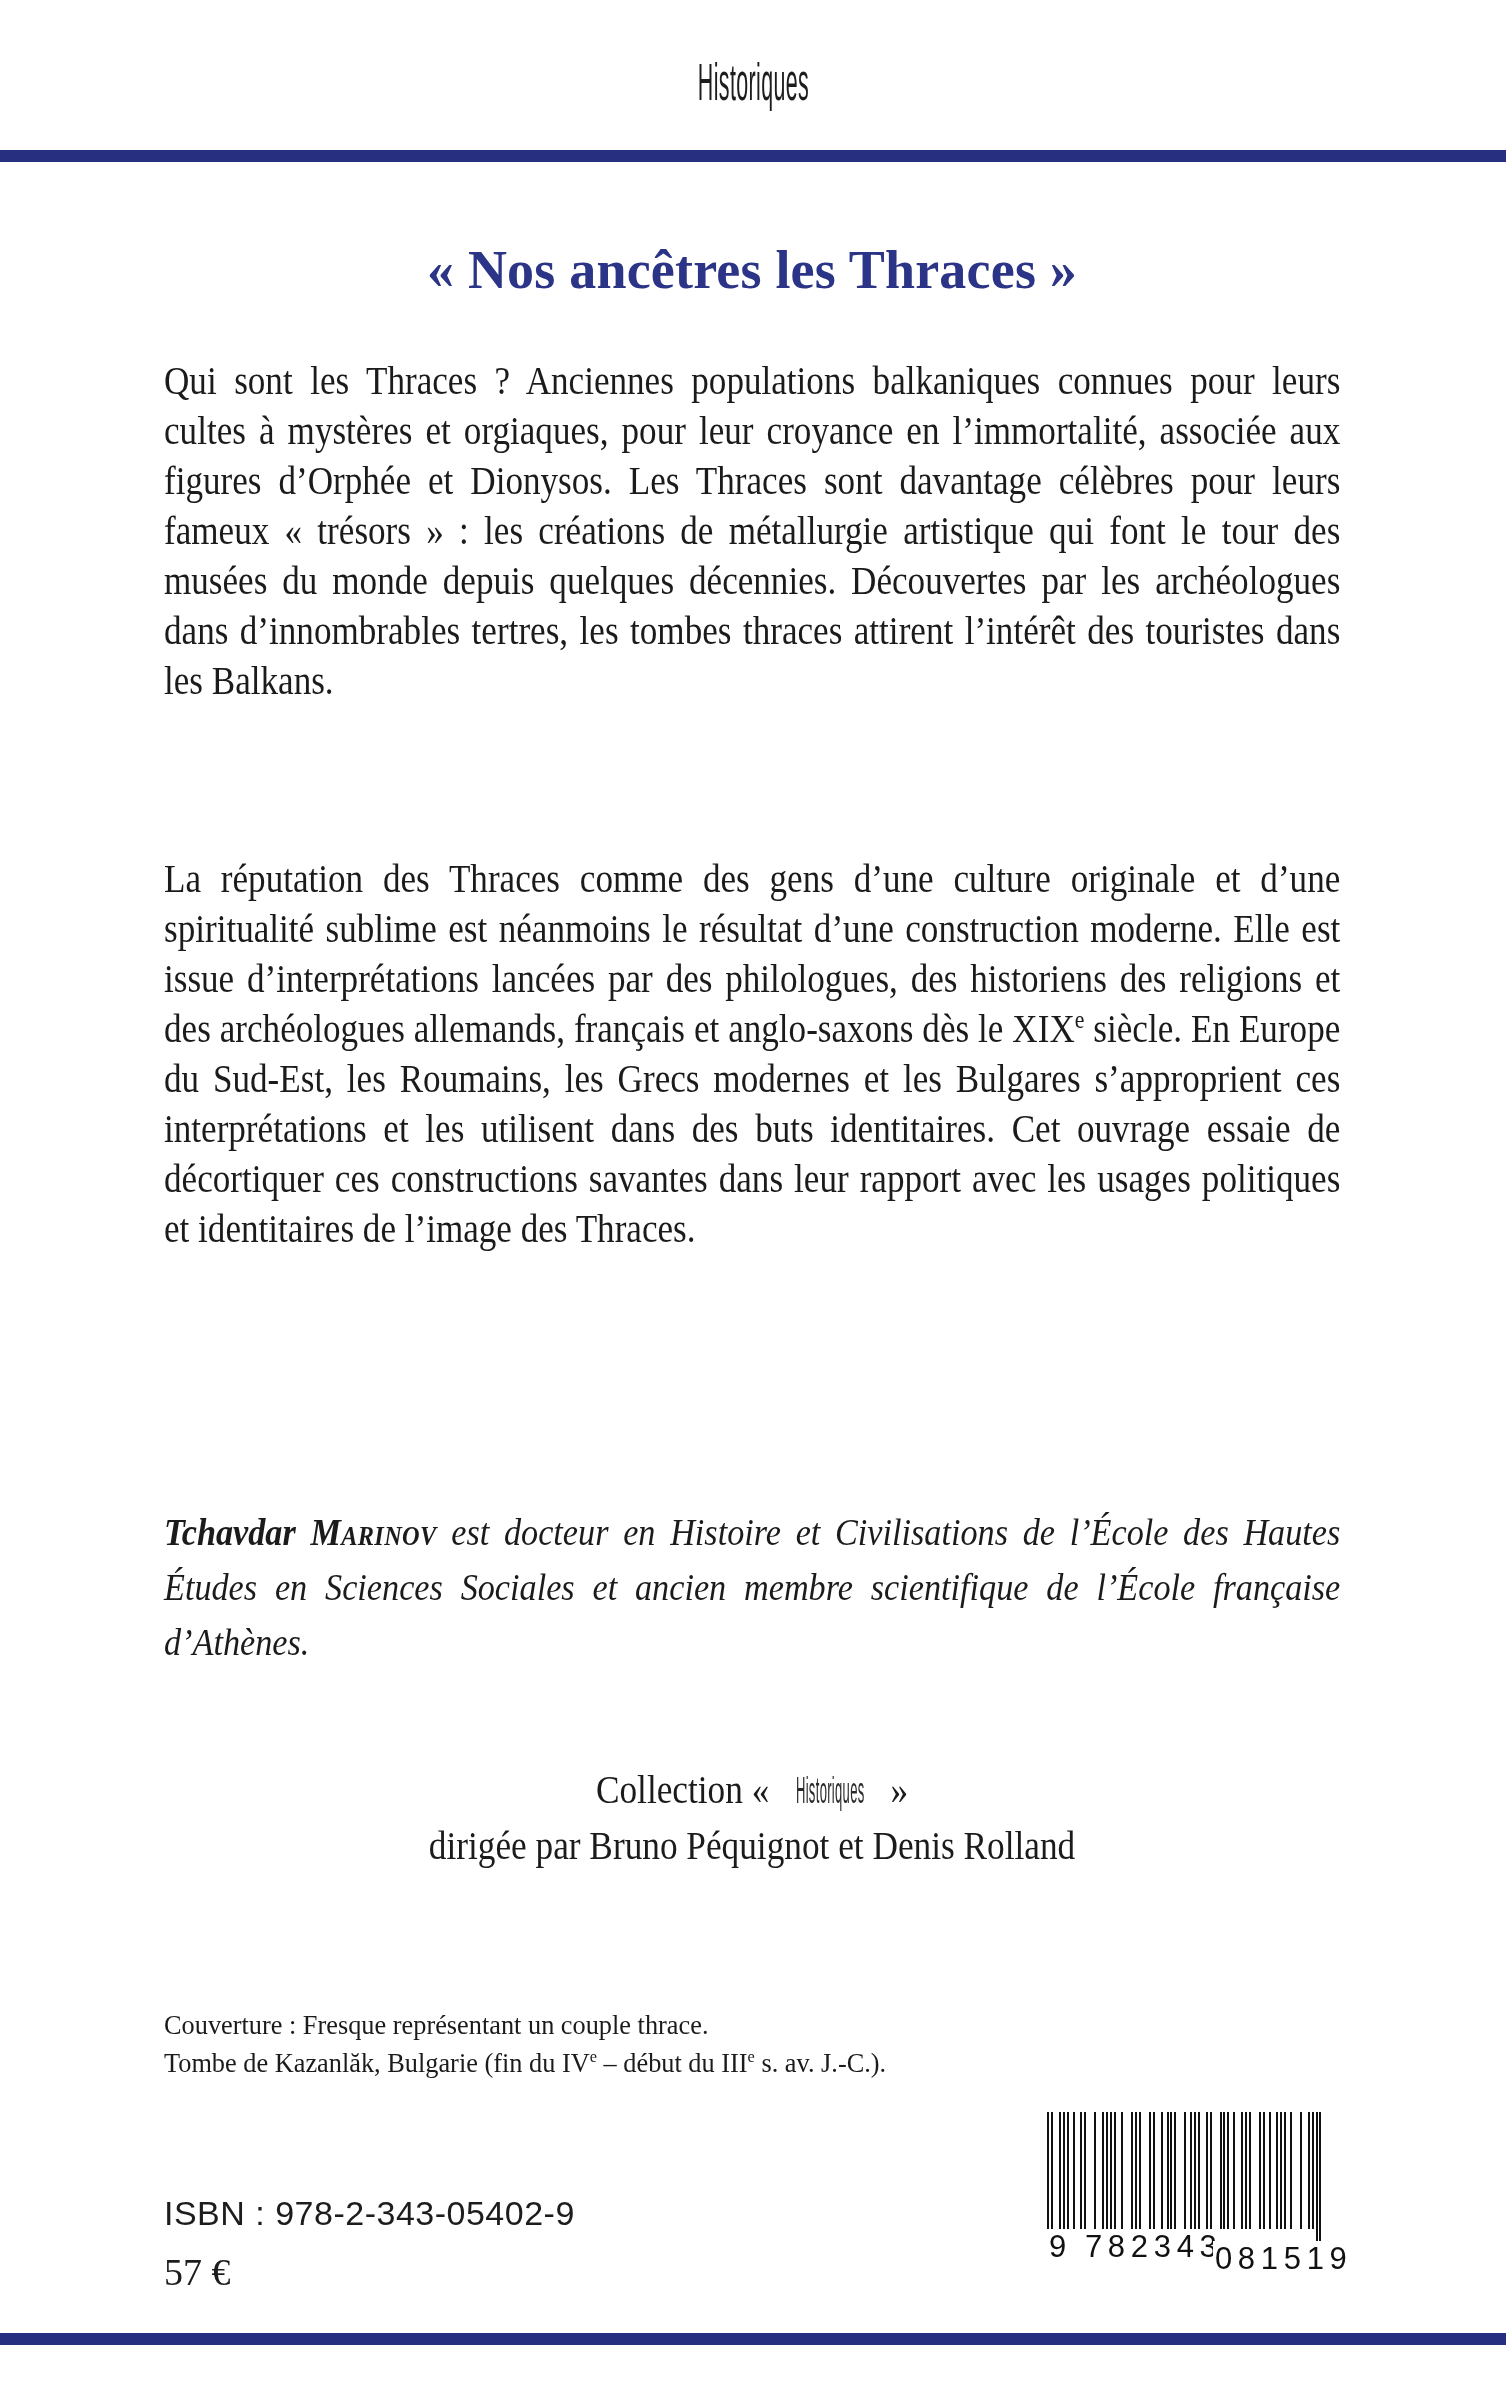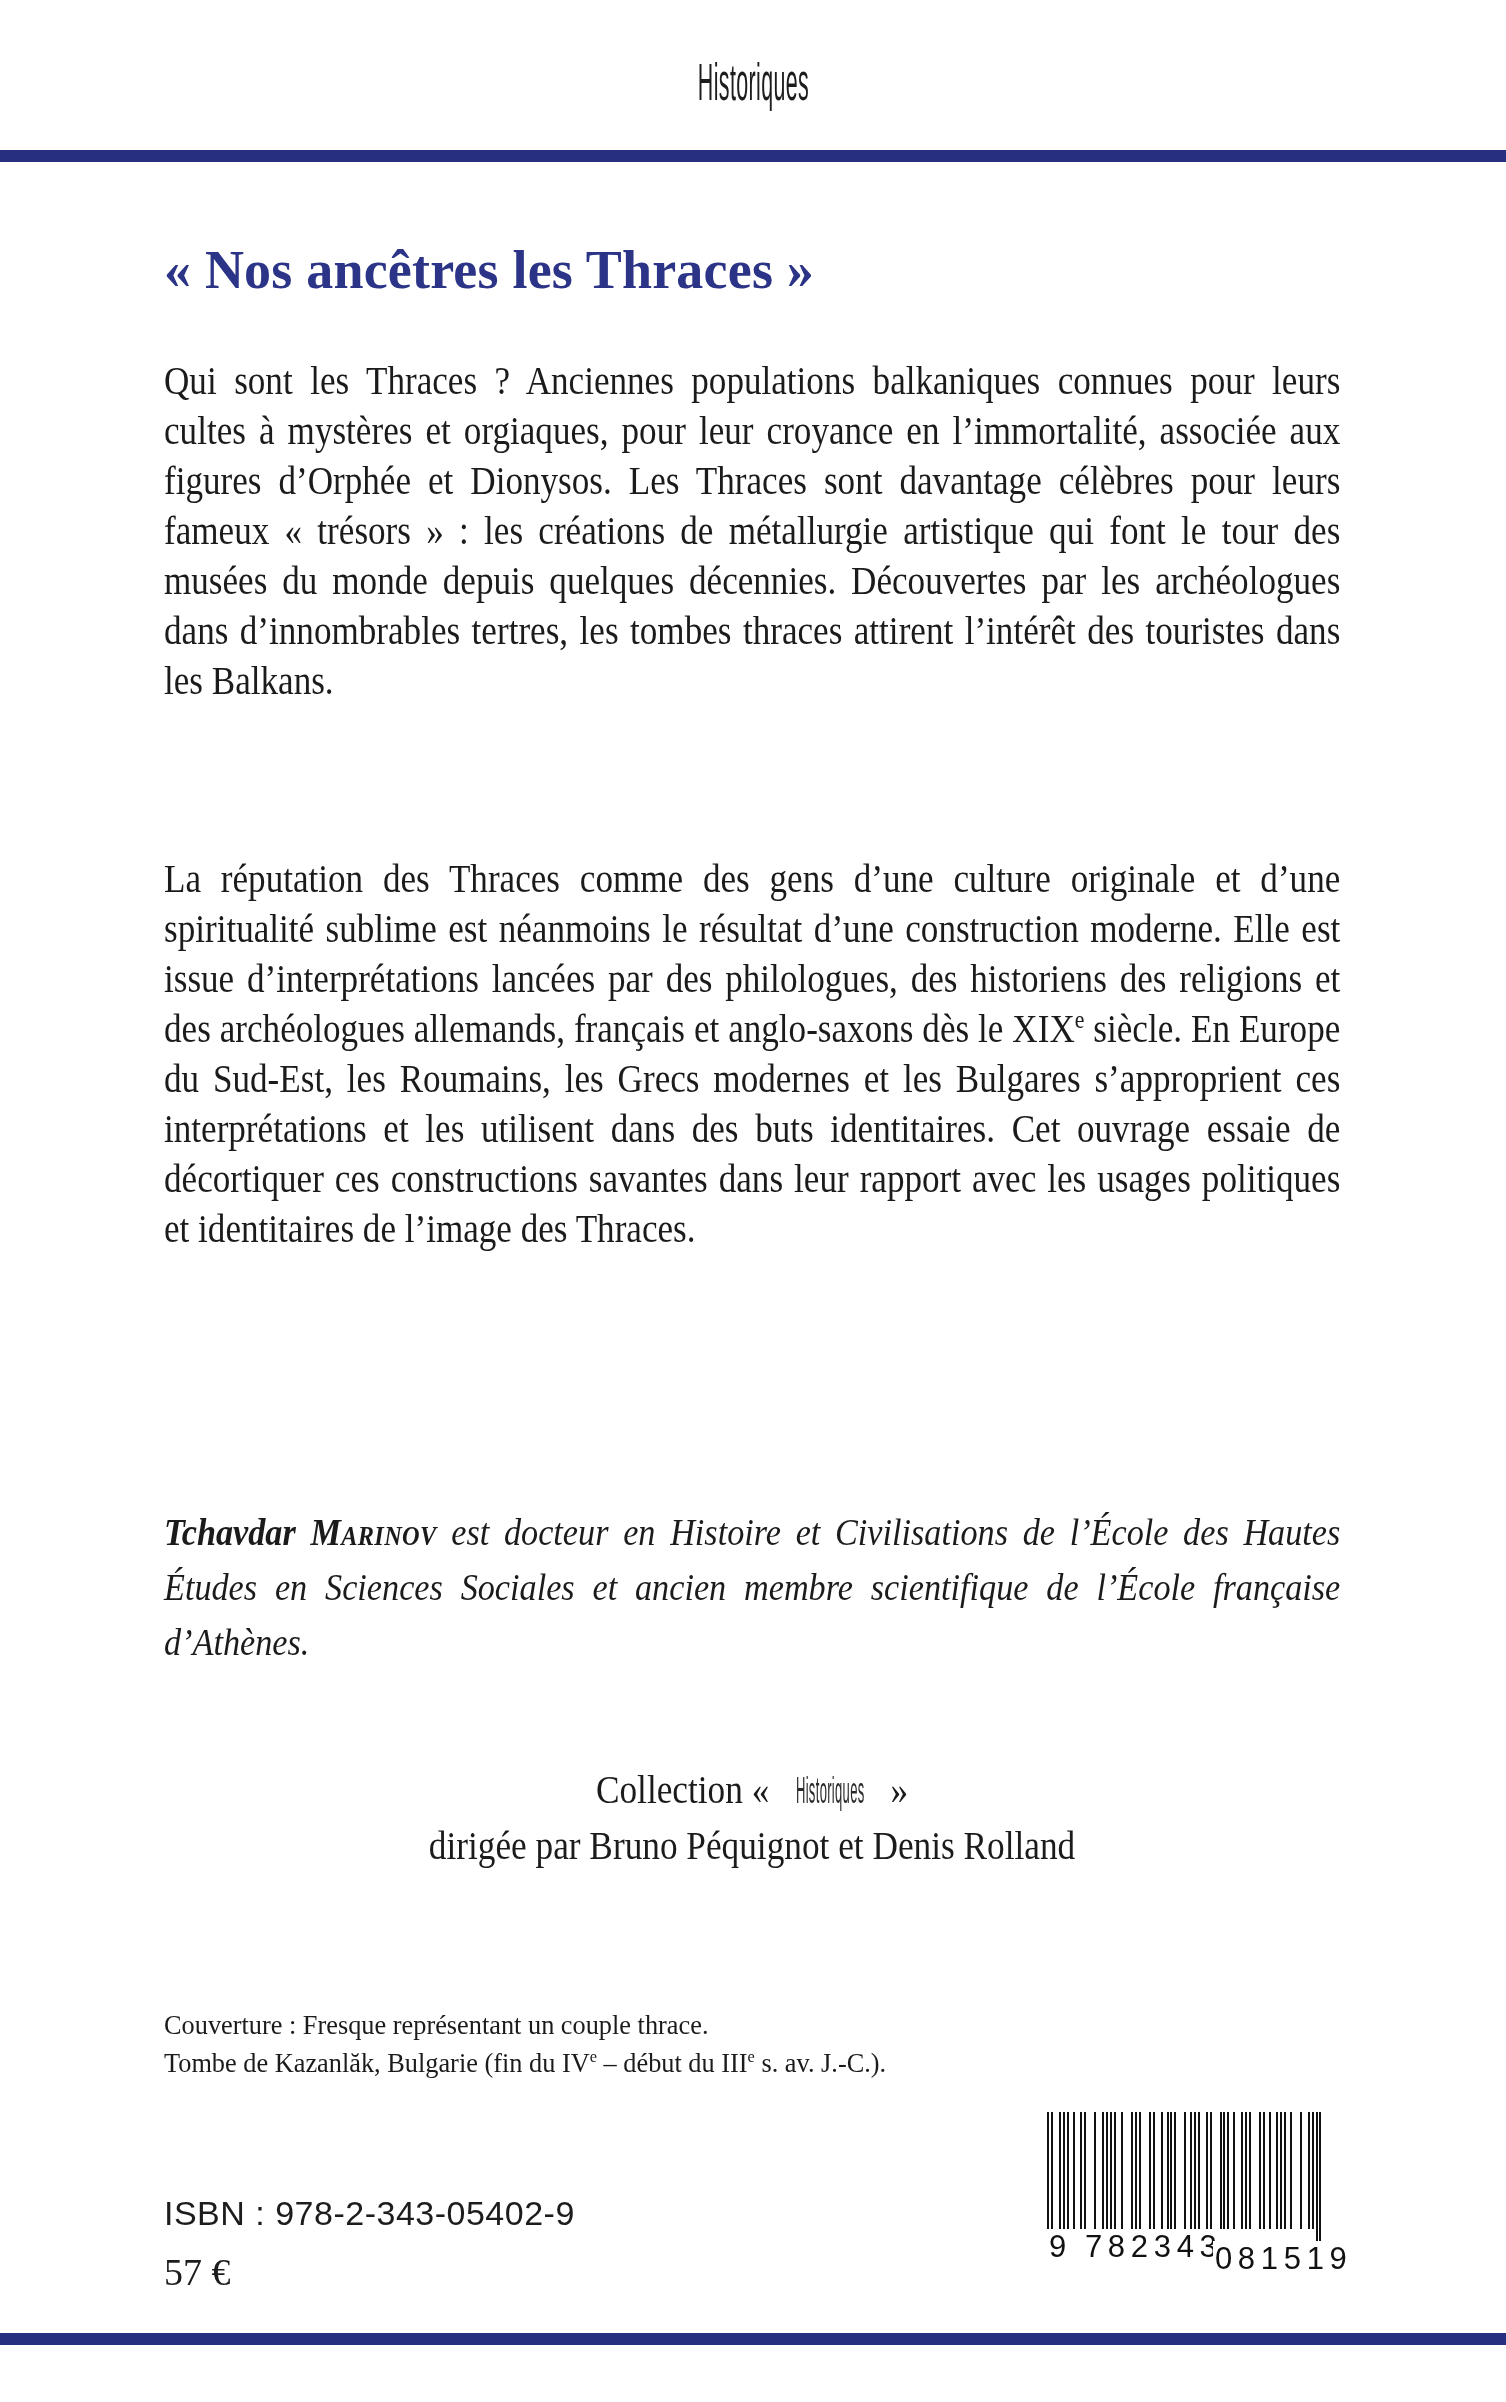--- a/index.html
+++ b/index.html
@@ -57,20 +57,21 @@
     position: absolute;
     left: 164px;
     top: 0;
     width: 1176px;
   }
 
   .book-title {
     position: absolute;
     left: 0; top: 241px;
     width: 1176px;
+    text-align: center;
     font-size: 54px;
     font-weight: bold;
     color: #2b3486;
     letter-spacing: 0.2px;
     white-space: nowrap;
     line-height: 1.1;
   }
 
   .blurb {
     position: absolute;

